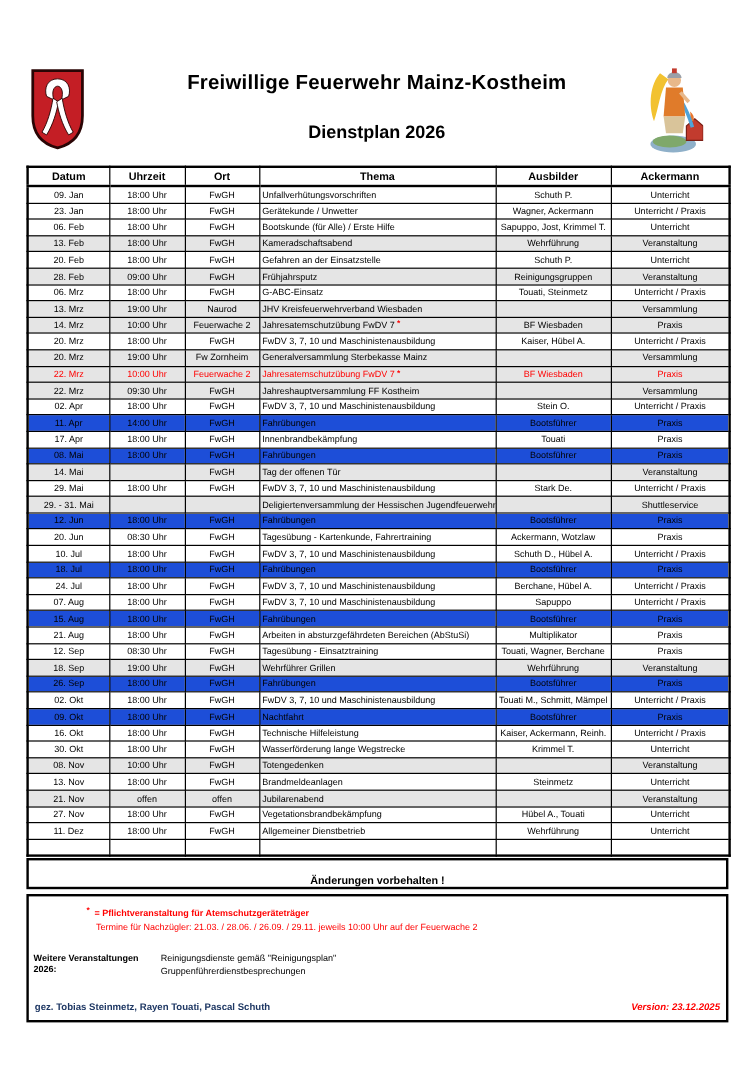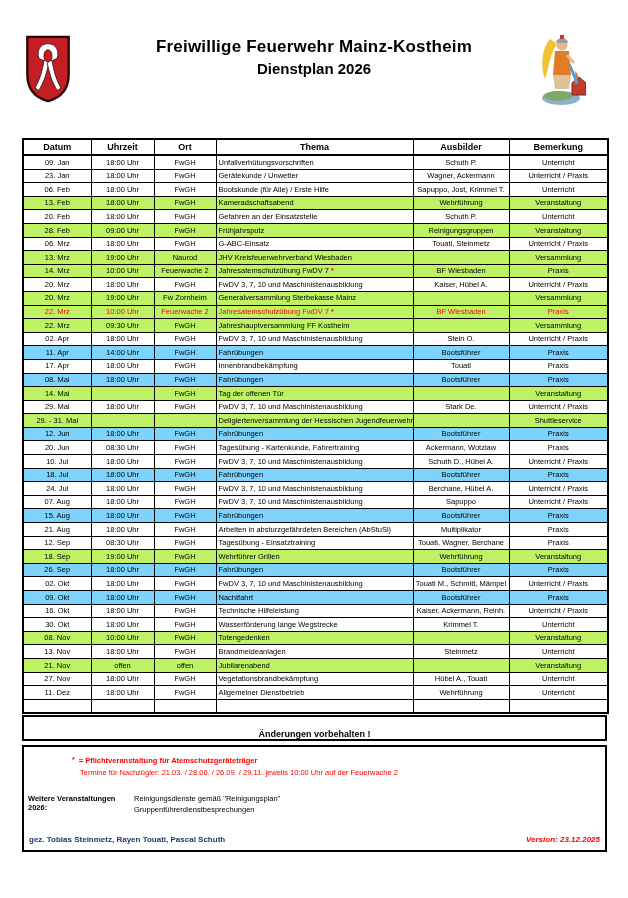--- a/index.html
+++ b/index.html
@@ -1,40 +1,40 @@
 <!DOCTYPE html>
 <html><head>
 <meta charset="utf-8">
 <style>
   html,body{margin:0;padding:0}
   body{
     width:628px;height:898px;background:#ffffff;position:relative;
     font-family:"Liberation Sans", sans-serif;color:#000;overflow:hidden;
   }
   
-  .header{position:absolute;top:31px;left:0;width:628px;height:86px}
+  .header{position:absolute;top:53px;left:0;width:628px;height:86px}
   .coat{position:absolute;left:25px;top:3px}
   .florian{position:absolute;right:42px;top:2px}
   .titles{position:absolute;left:90px;right:90px;top:6px;text-align:center}
   .t1{font-size:17px;font-weight:bold;letter-spacing:.2px}
-  .t2{font-size:15px;font-weight:bold;margin-top:3px}
+  .t2{font-size:15px;font-weight:bold;margin-top:23px}
   
   table.sched{
     position:absolute;left:22px;top:138px;width:585px;
     border-collapse:collapse;table-layout:fixed;border:2px solid #000;
   }
   .sched th,.sched td{
     border:1px solid #000;padding:0 2px;height:12.6px;
     font-size:7.5px;line-height:1;text-align:center;
     overflow:hidden;white-space:nowrap;
   }
   .sched th{font-size:9px;font-weight:bold;height:14px;border-bottom:2px solid #000}
   .sched td.thema{text-align:left}
-  tr.gray{background:#bef264}
-  tr.blue{background:#7dd3fc}
+  tr.gray{background:#e5e5e5}
+  tr.blue{background:#1d4ed8}
   tr.red td{color:#FF0000}
   .star{color:#FF0000;font-weight:bold;font-size:7px;vertical-align:top}
   
   .notice{
     position:absolute;left:22px;top:715px;width:585px;height:26px;
     border:2px solid #000;box-sizing:border-box;
     display:flex;align-items:flex-end;justify-content:center;
     font-size:9px;font-weight:bold;
   }
   
@@ -98,21 +98,21 @@
       <col style="width:96px">
       <col style="width:99px">
   </colgroup>
   <thead>
     <tr>
       <th>Datum</th>
       <th>Uhrzeit</th>
       <th>Ort</th>
       <th>Thema</th>
       <th>Ausbilder</th>
-      <th>Bemerkung</th>
+      <th>Ackermann</th>
     </tr>
   </thead>
   <tbody>
       <tr class="">
         <td>09. Jan</td>
         <td>18:00 Uhr</td>
         <td>FwGH</td>
         <td class="thema">Unfallverhütungsvorschriften</td>
         <td>Schuth P.</td>
         <td>Unterricht</td>

